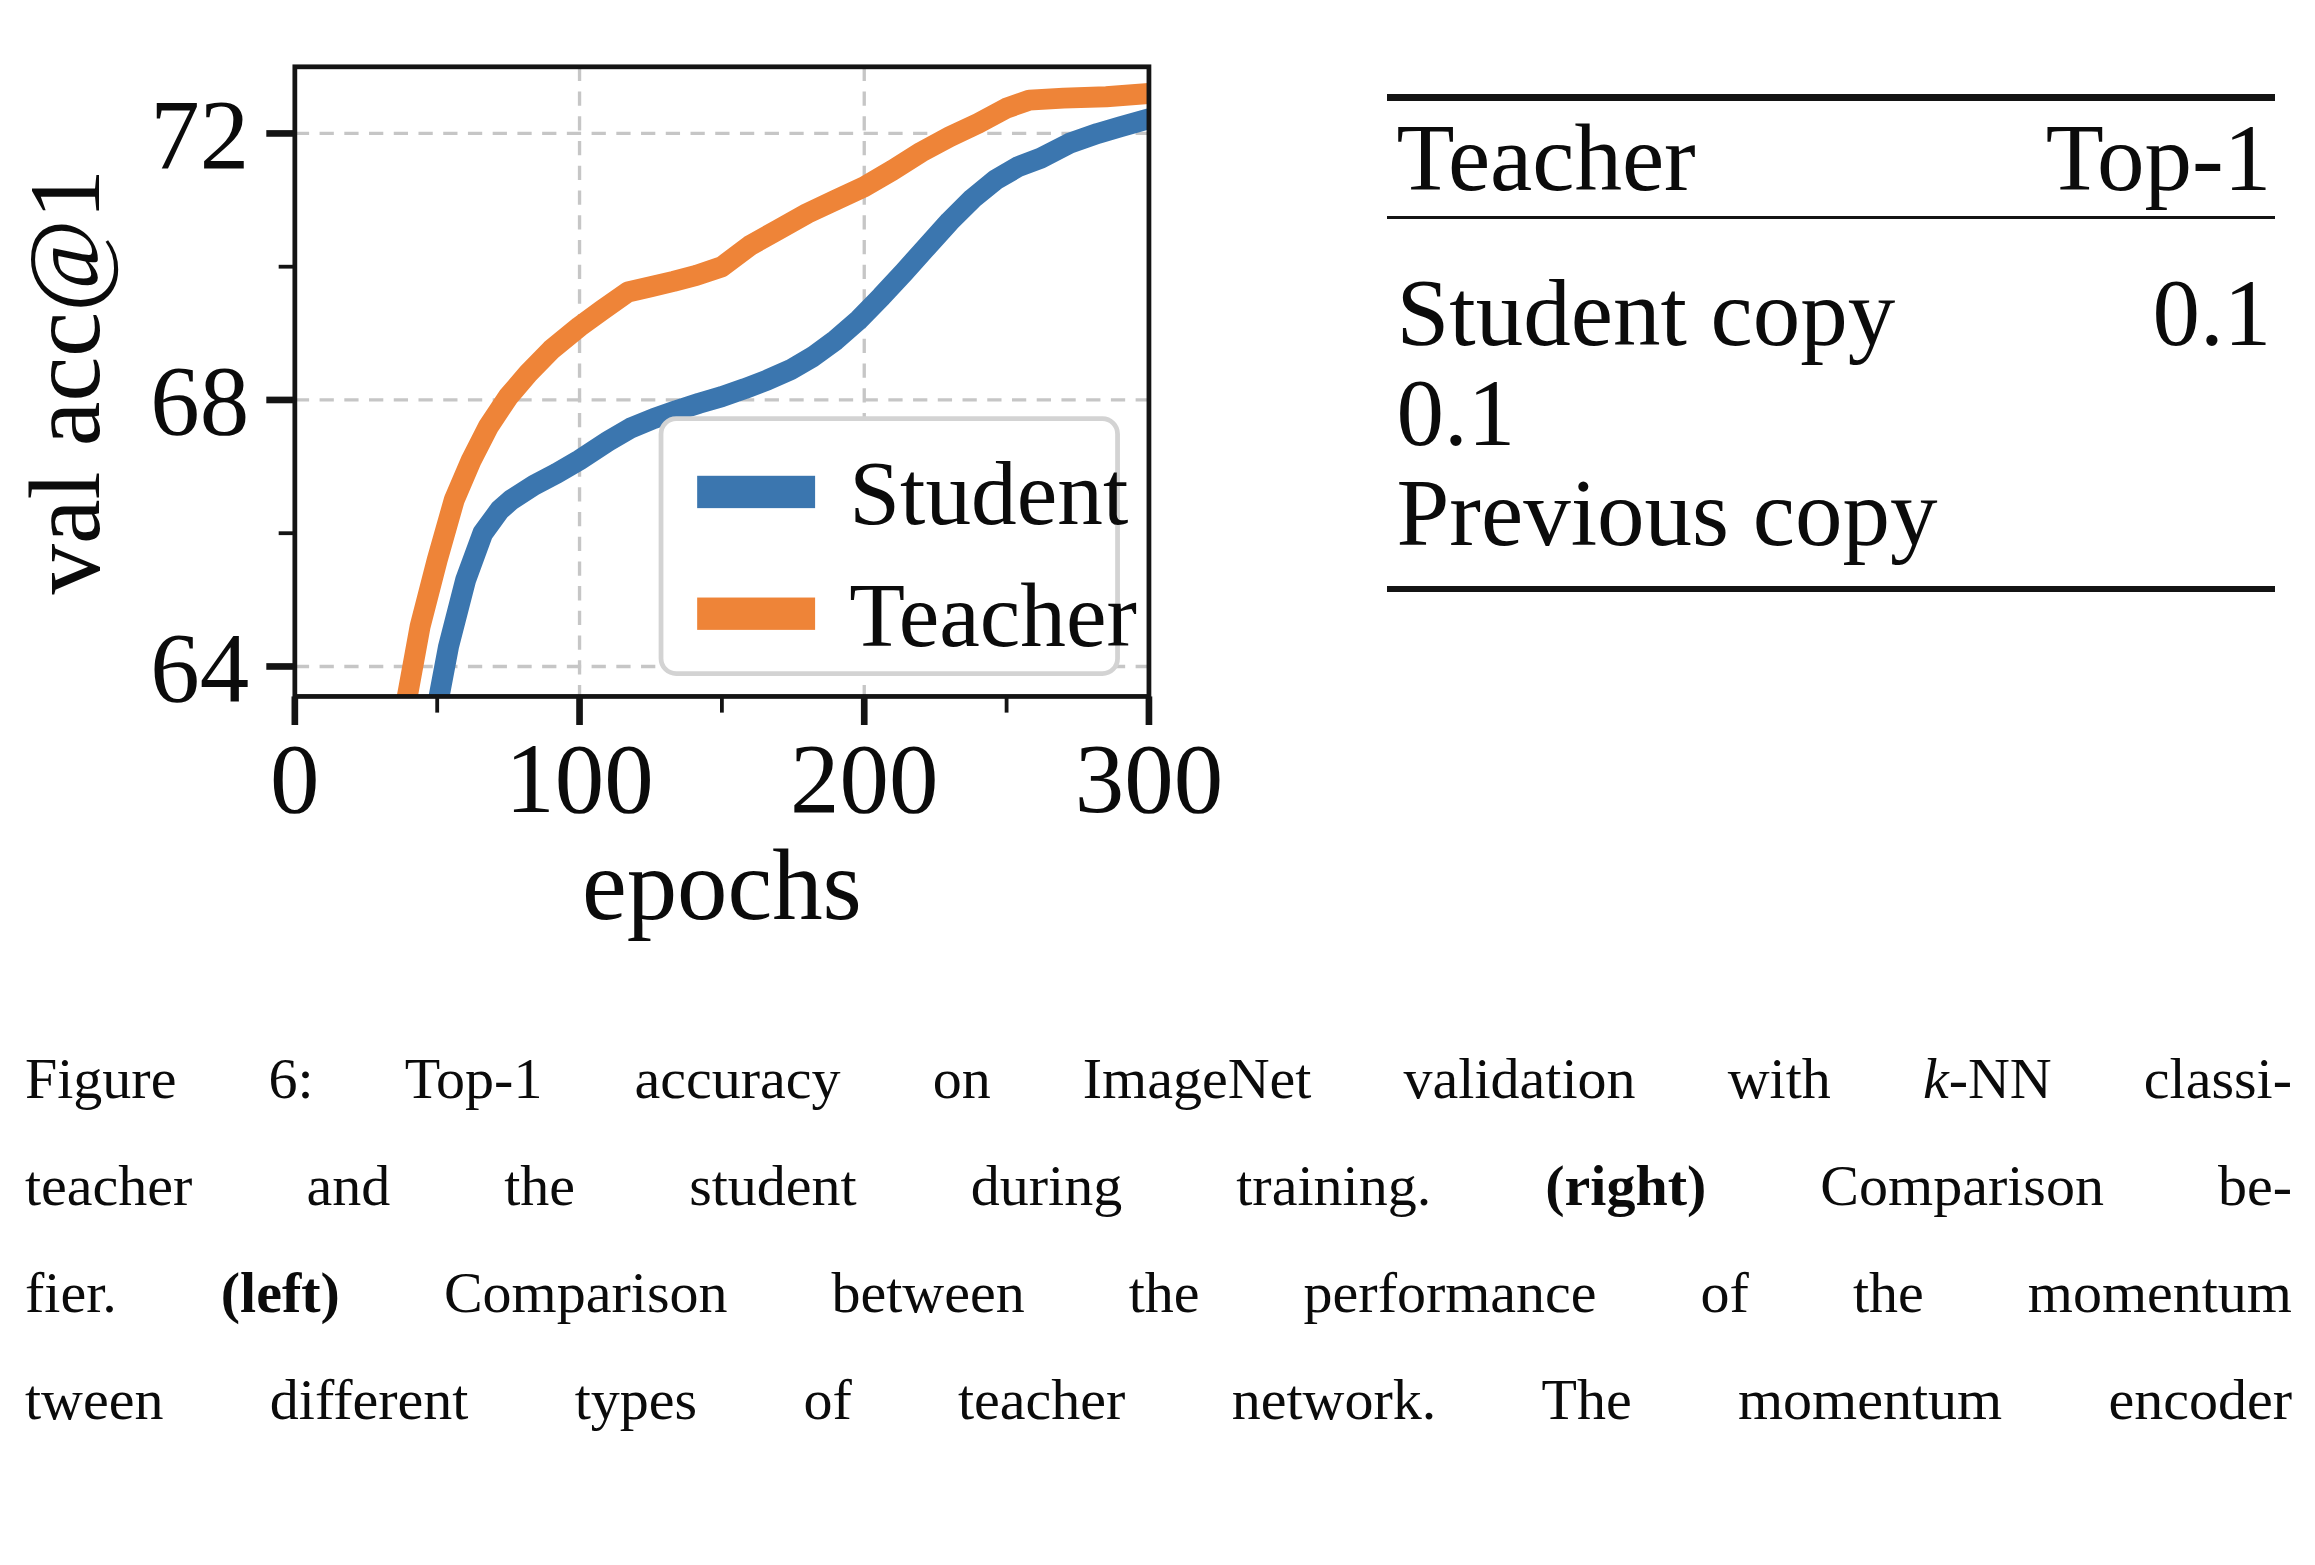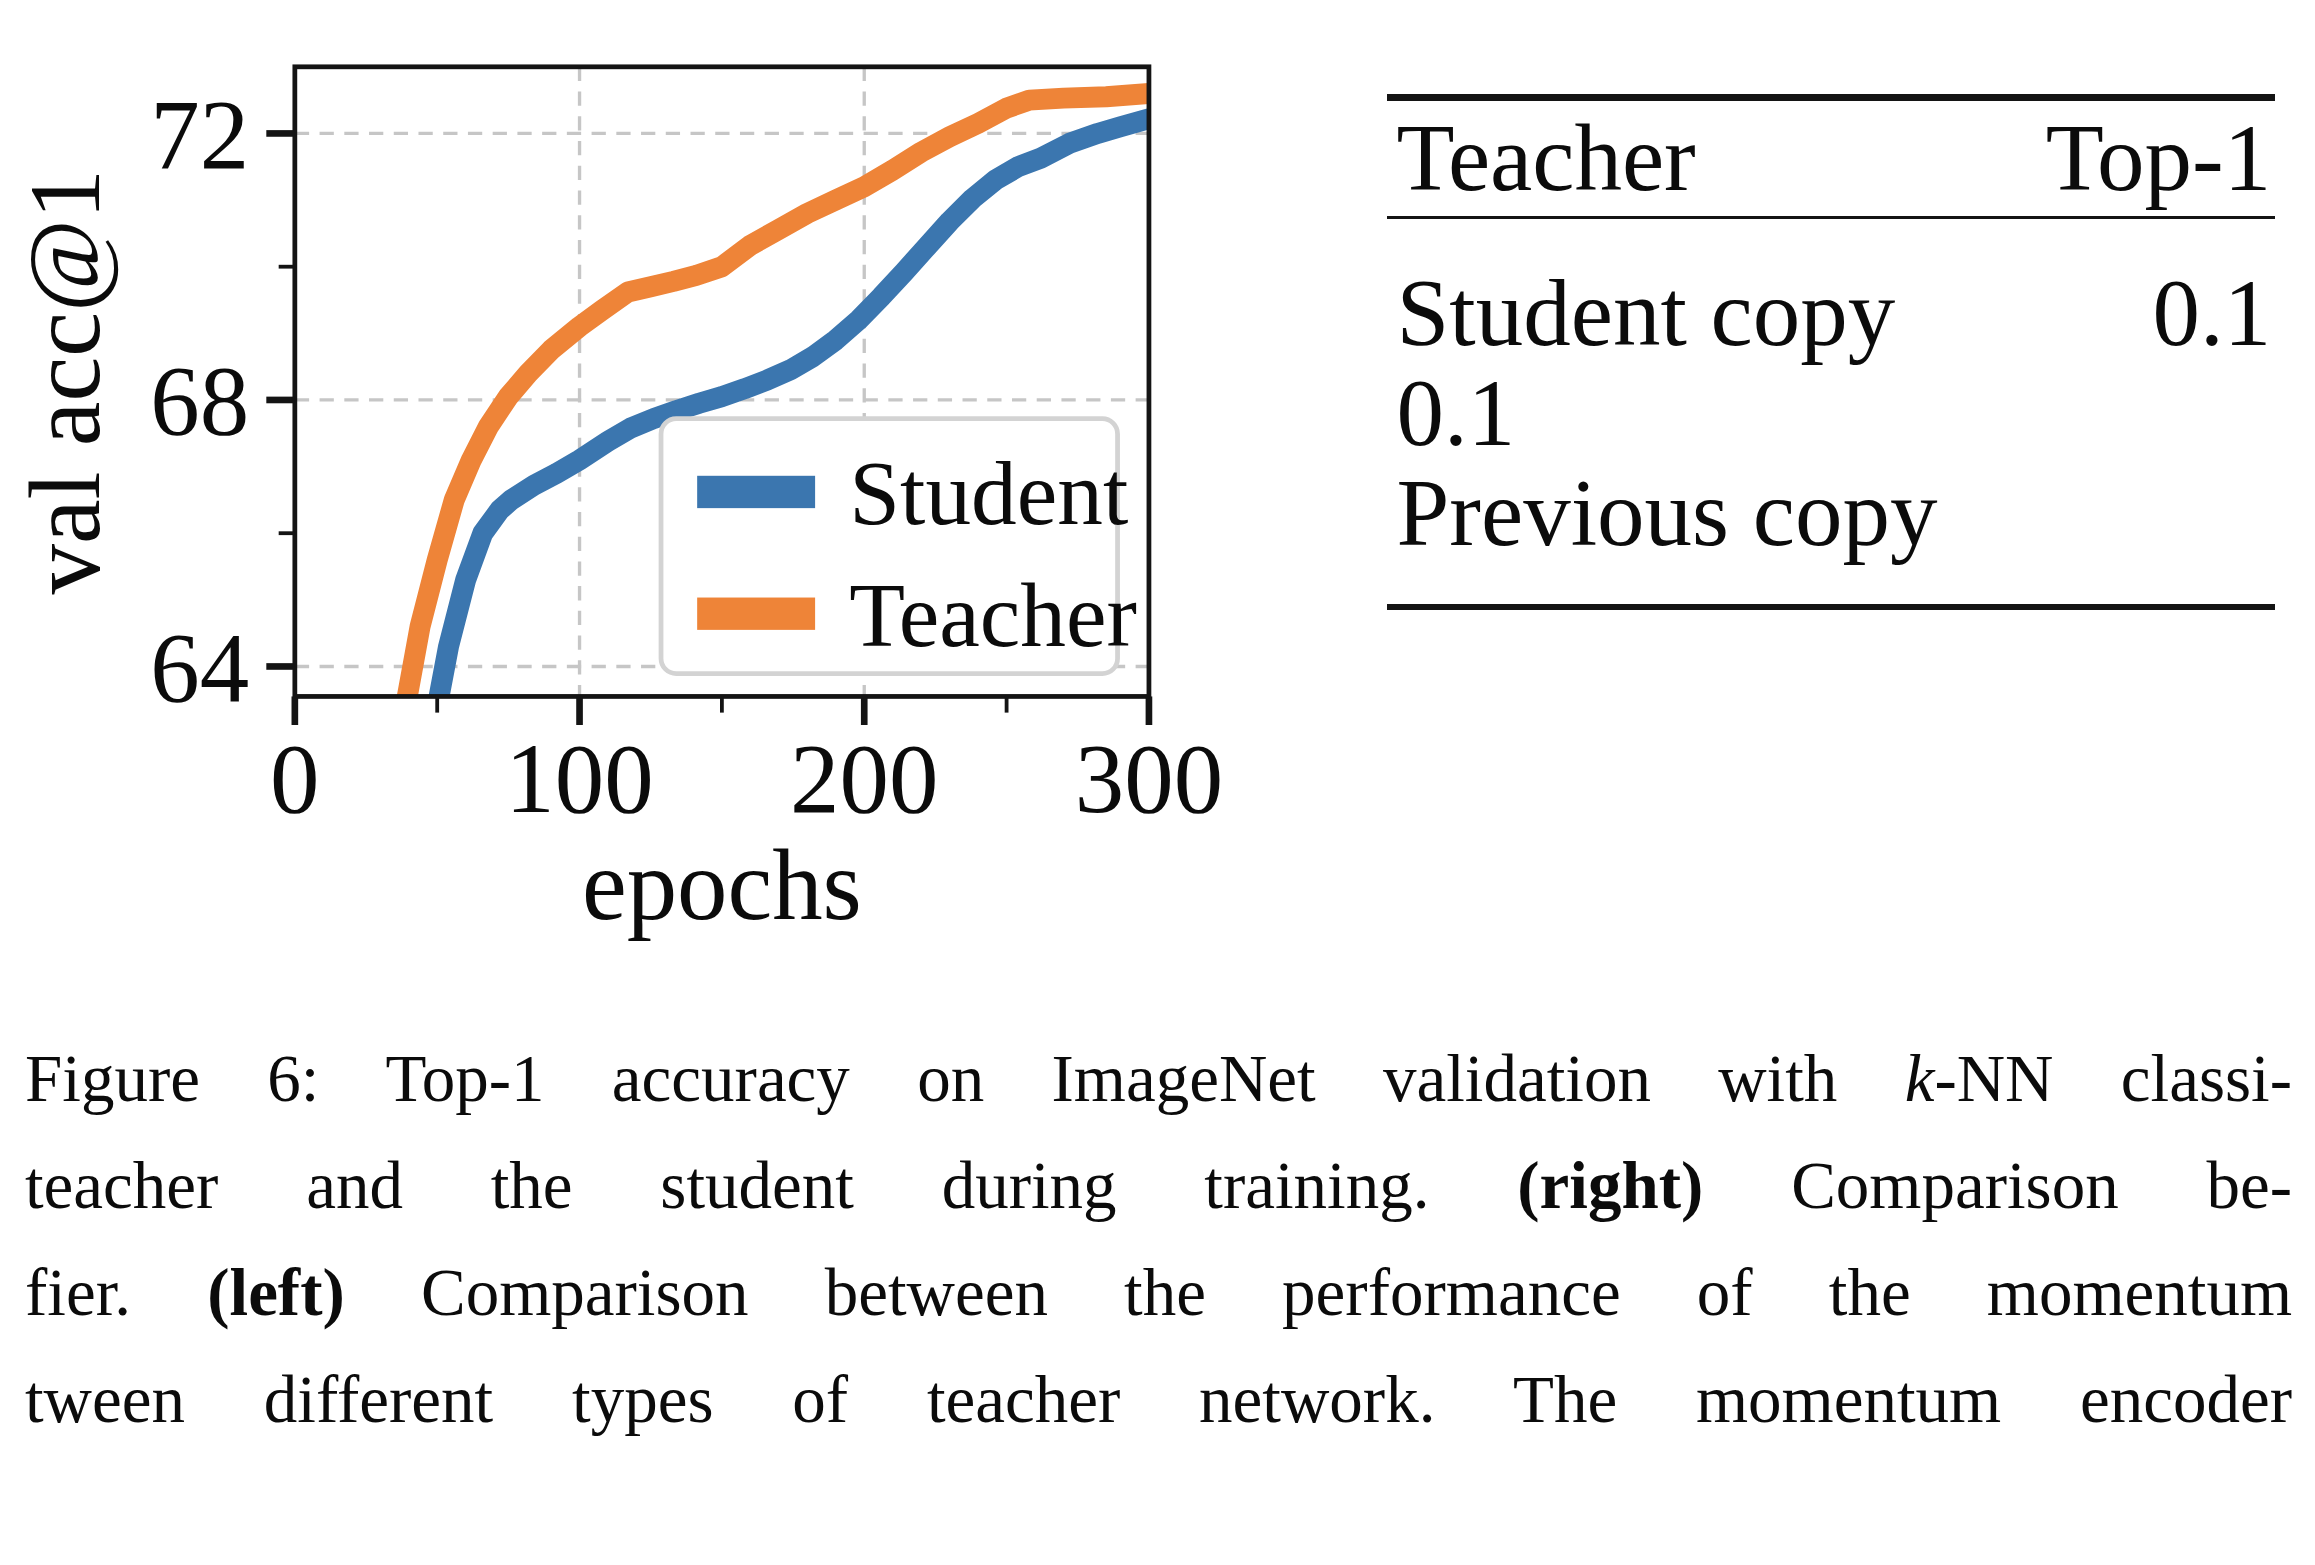--- a/index.html
+++ b/index.html
@@ -7,28 +7,28 @@
        font-family:"Liberation Serif",serif;color:#0b0b0b;}
   #figure-root{position:absolute;inset:0;}
   #chart-svg{position:absolute;left:0;top:0;}
 
   
   #teacher-table{position:absolute;left:1387px;top:94px;width:888px;}
   .rule-thick{height:6.7px;background:#141414;}
   .rule-thin{height:2.9px;background:#141414;}
   .tbl-header{display:flex;justify-content:space-between;align-items:center;
               height:115px;font-size:95px;padding:0 3.8px 0 9.5px;}
-  .tbl-rows{padding-top:44px;padding-bottom:41px;}
+  .tbl-rows{padding-top:44px;padding-bottom:23px;}
   .tbl-row{display:flex;justify-content:space-between;align-items:center;
            height:100px;font-size:95px;padding:0 3.8px 0 9.5px;}
   .cell-val{text-align:right;}
 
   
   #caption{position:absolute;left:25px;top:1025px;width:2267px;}
-  .cap-line{font-size:67px;line-height:107px;white-space:normal;
+  .cap-line{font-size:58px;line-height:107px;white-space:normal;
             text-align:justify;text-align-last:justify;}
   .b{font-weight:bold;}
   .i{font-style:italic;}
 </style>
 </head>
 <body>
 
 <div id="figure-root">
 
   <svg id="chart-svg" width="2315" height="1566" viewBox="0 0 2434 1646">

